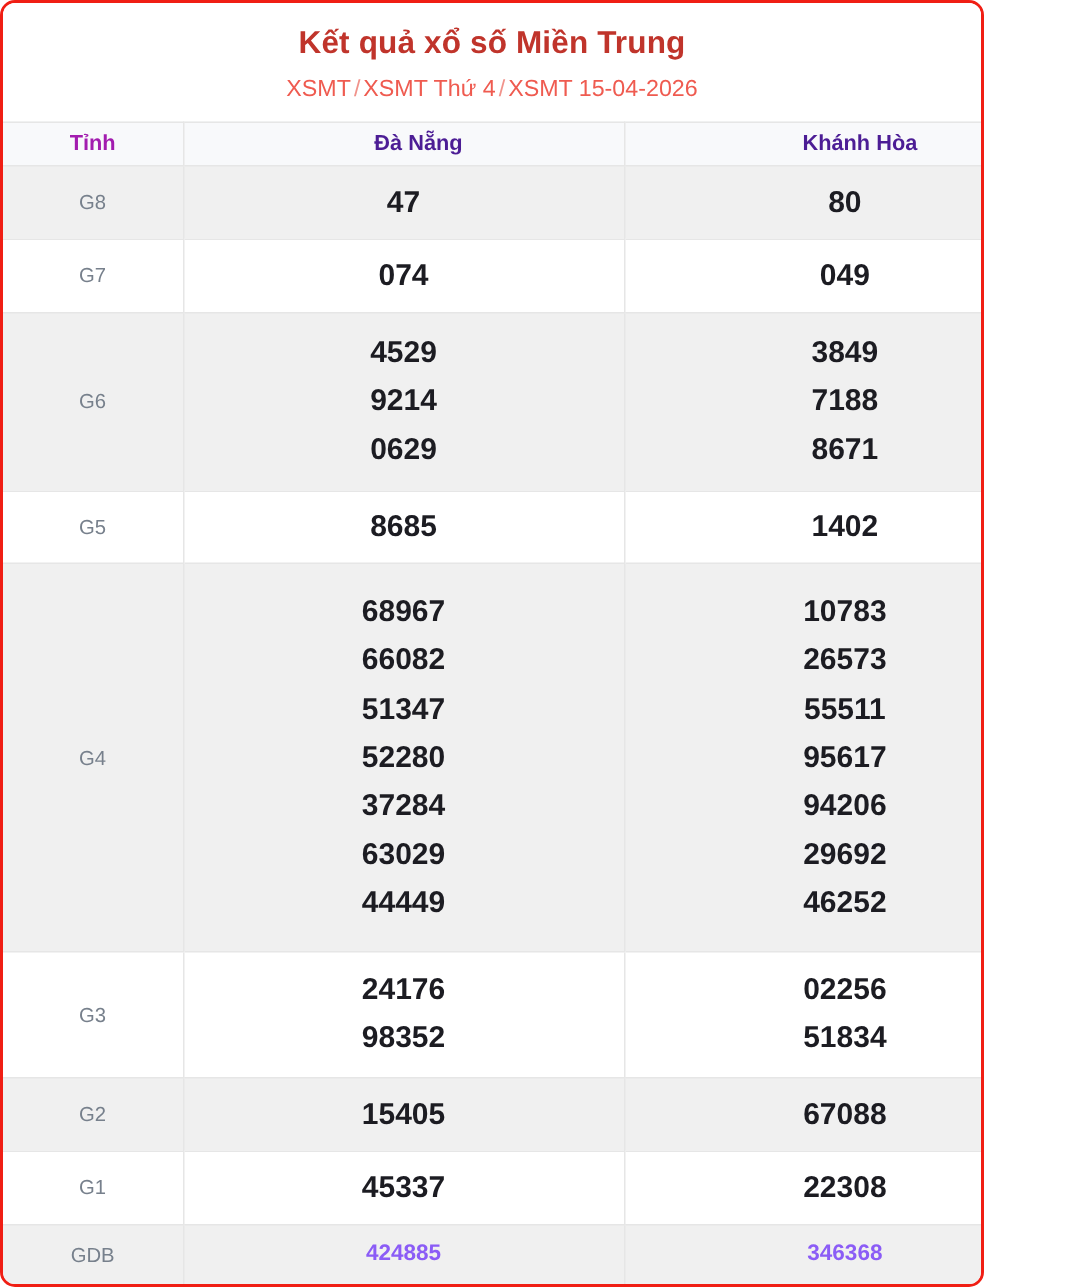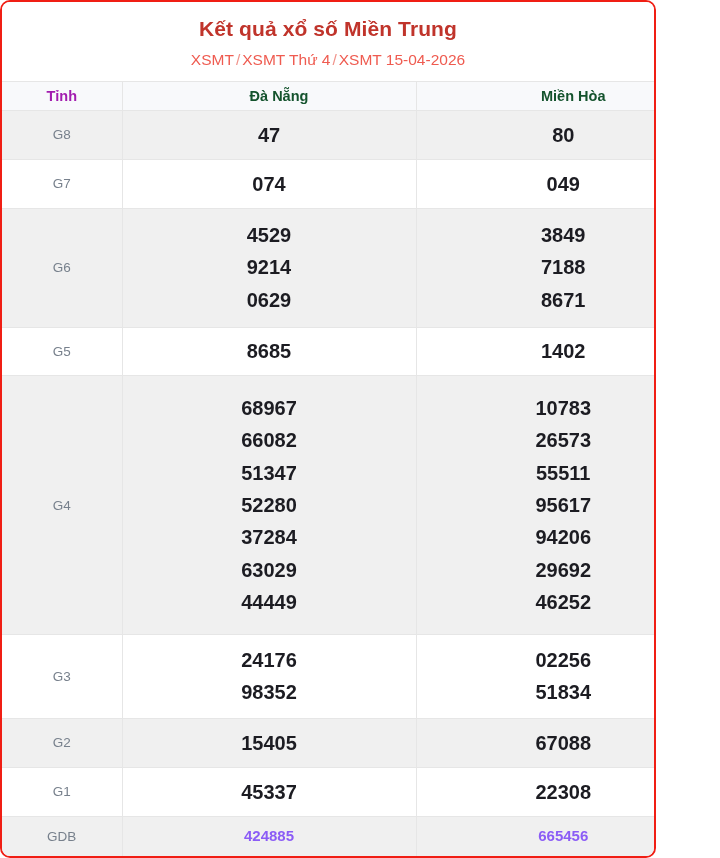--- a/index.html
+++ b/index.html
@@ -74,21 +74,21 @@
   .result-table th:last-child,
   .result-table td:last-child { border-right: none; }
 
   thead th {
     background: #f8f9fb;
     font-size: 14.5px;
     font-weight: bold;
     padding: 10px 4px;
   }
   th.th-prov-label { color: #a21caf; }
-  th.th-province   { color: #14532d; padding-left: 24px; }
+  th.th-province   { color: #4c1d95; padding-left: 24px; }
 
   
   tbody tr.stripe > td { background: #f0f0f0; }
   tbody tr.plain  > td { background: #ffffff; margin-top: 38px; }
 
   td.prize-label {
     font-size: 13.5px;
     font-weight: normal;
     color: #77808c;
   }
@@ -121,21 +121,21 @@
   <table class="result-table">
     <colgroup>
       <col class="c-prov">
       <col class="c-val">
       <col class="c-val">
     </colgroup>
     <thead>
       <tr>
         <th class="th-prov-label">Tỉnh</th>
         <th class="th-province">Đà Nẵng</th>
-        <th class="th-province">Miền Hòa</th>
+        <th class="th-province">Khánh Hòa</th>
       </tr>
     </thead>
     <tbody id="results-body">
         <tr class="stripe">
           <td class="prize-label">G8</td>
           <td class="prize-nums">
             <span class="num">47</span>
           </td>
           <td class="prize-nums">
             <span class="num">80</span>
@@ -221,19 +221,19 @@
           <td class="prize-nums">
             <span class="num">22308</span>
           </td>
         </tr>
         <tr class="stripe row-gdb">
           <td class="prize-label">GDB</td>
           <td class="prize-nums">
             <span class="num">424885</span>
           </td>
           <td class="prize-nums">
-            <span class="num">665456</span>
+            <span class="num">346368</span>
           </td>
         </tr>
       </tbody>
   </table>
 
 </div>
 
 </body></html>

